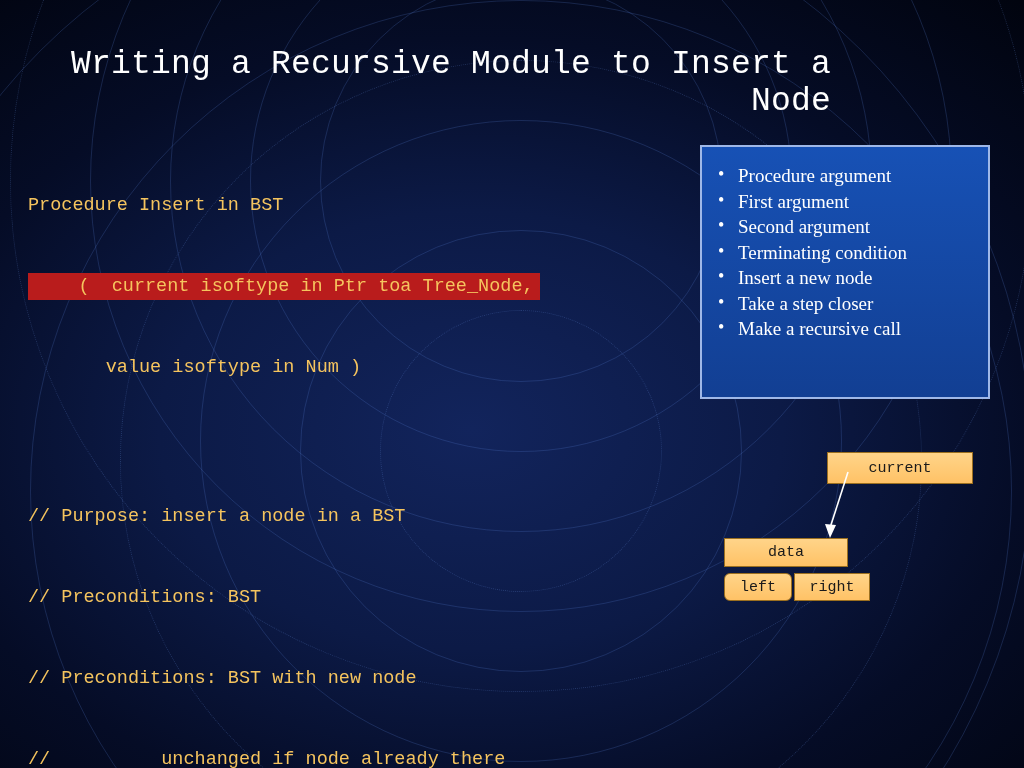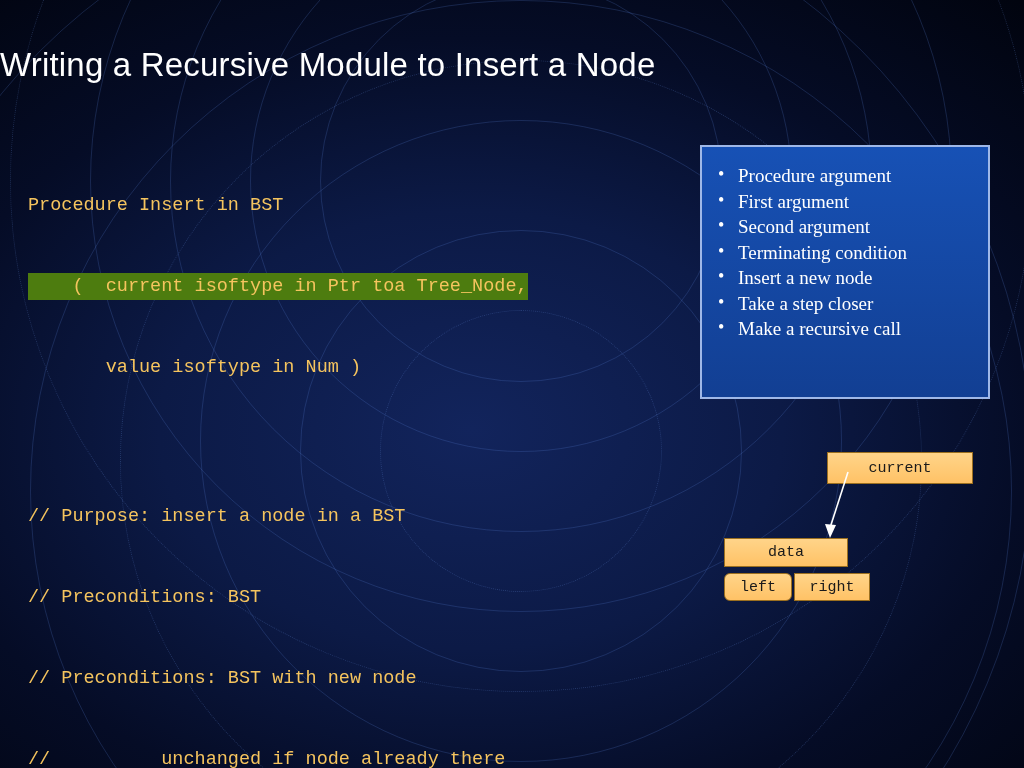--- a/index.html
+++ b/index.html
@@ -32,45 +32,45 @@
     border: 1px solid rgba(90,130,220,0.22);
   }
   .ring.dotted { border-style: dotted; border-color: rgba(110,150,230,0.25); }
 
   
   .title {
     position: absolute;
     top: 46px;
     left: 0;
     width: 831px;
-    text-align: left;
+    text-align: right;
     color: #ffffff;
     font-size: 33px;
-    font-family: Liberation Sans, sans-serif;
+    font-family: Liberation Mono, monospace;
     letter-spacing: 0.2px;
   }
 
   
   .code {
     position: absolute;
     left: 28px;
     top: 138px;
     width: 660px;
     color: #f5c45e;
     font-family: "Liberation Mono", monospace;
     font-size: 18.5px;
     line-height: 27px;
     white-space: pre;
   }
   .code .line { white-space: pre; }
   .code .blank { height: 14px; }
   .code .highlight {
-    background: #4d7c0f;
+    background: #b91c1c;
     display: inline-block;
-    padding: 0 0;
+    padding: 0 6px;
   }
 
   
   .bullets {
     position: absolute;
     left: 700px;
     top: 145px;
     width: 290px;
     height: 254px;
     background: #1a4ca8;

